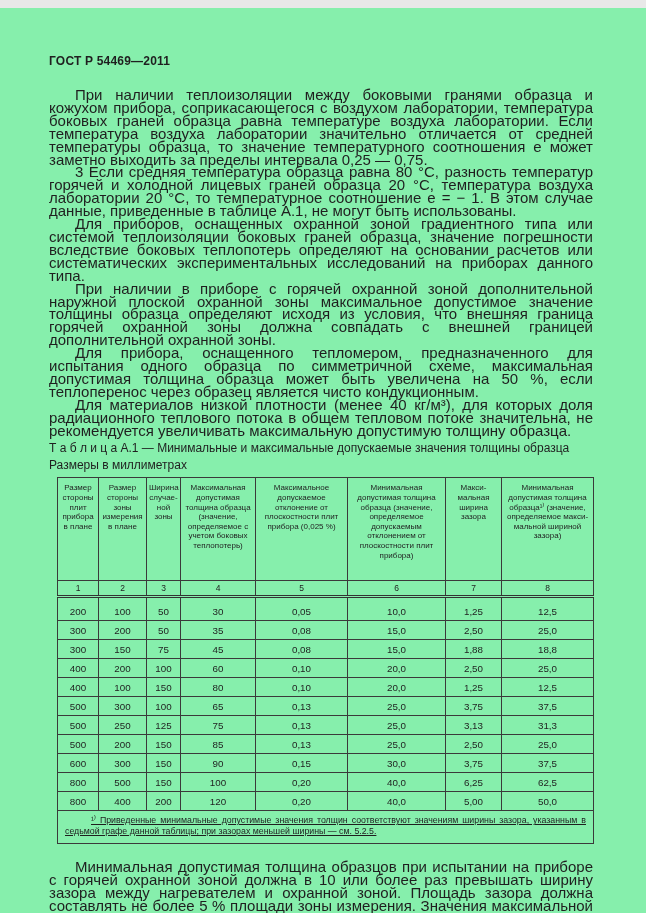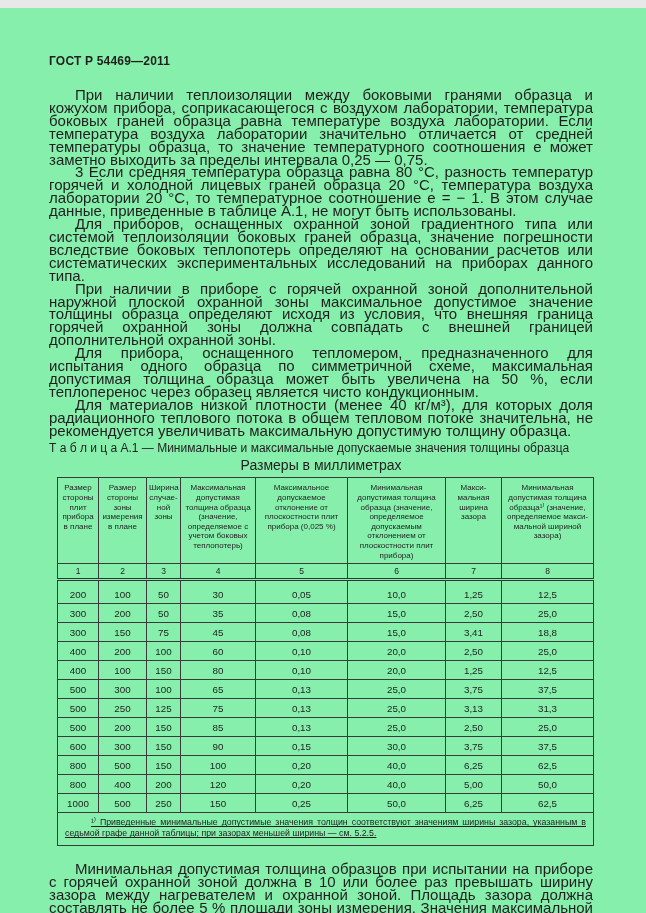--- a/index.html
+++ b/index.html
@@ -23,41 +23,41 @@
     font-size:15px;line-height:12.9px;
     text-align:justify;
     text-indent:26px;
   }
   .table-caption{
     margin-top:5px;
     font-size:12px;line-height:12px;
   }
   .units-note{
     margin-top:5px;
-    font-size:14px;line-height:12px;
-    text-align:center;
+    font-size:12px;line-height:12px;
+    text-align:left;
   }
   table.gost{
     margin-top:6px;margin-left:8px;
     border-collapse:collapse;
     table-layout:fixed;
     width:536px;
     border:1.5px solid #333;
   }
   table.gost th, table.gost td{
     border:1px solid #3a3a3a;
     box-sizing:border-box;
     overflow:hidden;
   }
   tr.head-row th{
     font-weight:normal;
     font-size:8px;line-height:9.6px;
     vertical-align:top;
     text-align:center;
-    padding:5px 2px 3px 2px;
+    padding:5px 2px 20px 2px;
     height:86px;
     hyphens:manual;
   }
   tr.num-row td{
     font-size:8.5px;line-height:10px;
     text-align:center;
     padding:2px 1px;
     border-bottom:3px double #333;
   }
   tbody td{
@@ -153,21 +153,21 @@
           <td>2,50</td>
           <td>25,0</td>
         </tr>
         <tr>
           <td>300</td>
           <td>150</td>
           <td>75</td>
           <td>45</td>
           <td>0,08</td>
           <td>15,0</td>
-          <td>3,41</td>
+          <td>1,88</td>
           <td>18,8</td>
         </tr>
         <tr>
           <td>400</td>
           <td>200</td>
           <td>100</td>
           <td>60</td>
           <td>0,10</td>
           <td>20,0</td>
           <td>2,50</td>
@@ -235,30 +235,20 @@
         </tr>
         <tr>
           <td>800</td>
           <td>400</td>
           <td>200</td>
           <td>120</td>
           <td>0,20</td>
           <td>40,0</td>
           <td>5,00</td>
           <td>50,0</td>
-        </tr>
-        <tr>
-          <td>1000</td>
-          <td>500</td>
-          <td>250</td>
-          <td>150</td>
-          <td>0,25</td>
-          <td>50,0</td>
-          <td>6,25</td>
-          <td>62,5</td>
         </tr>
       </tbody>
     <tfoot>
       <tr>
         <td class="footnote" colspan="8">¹⁾ Приведенные минимальные допустимые значения толщин соответствуют  значениям ширины зазора, указанным в седьмой графе данной таблицы; при зазорах меньшей ширины — см. 5.2.5.</td>
       </tr>
     </tfoot>
   </table>
 
   <div class="closing">

